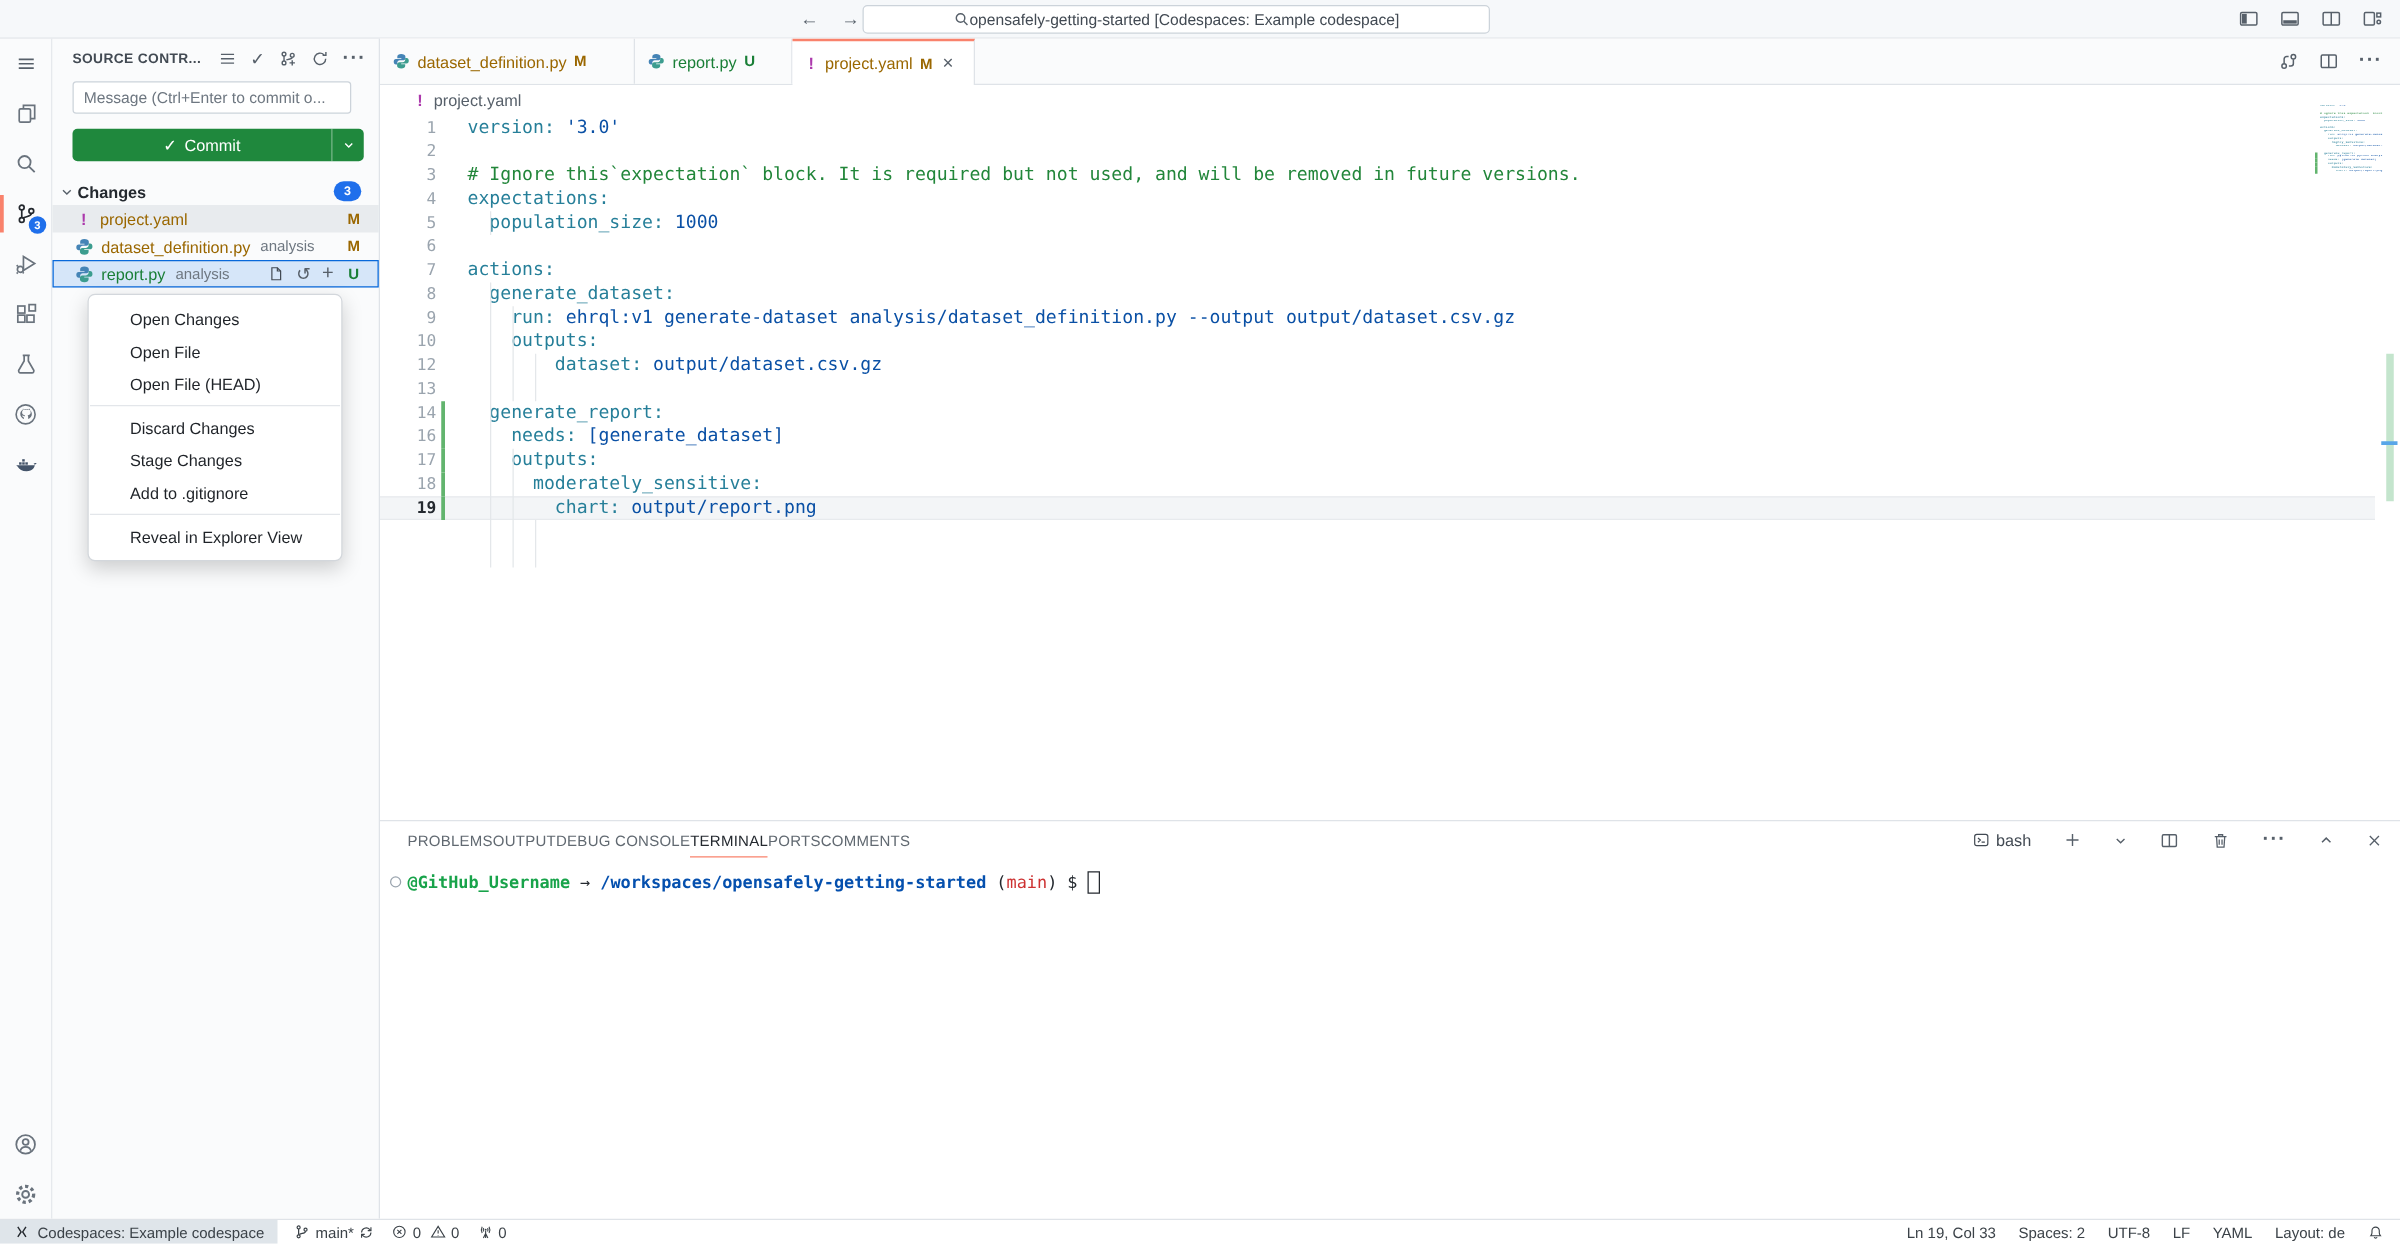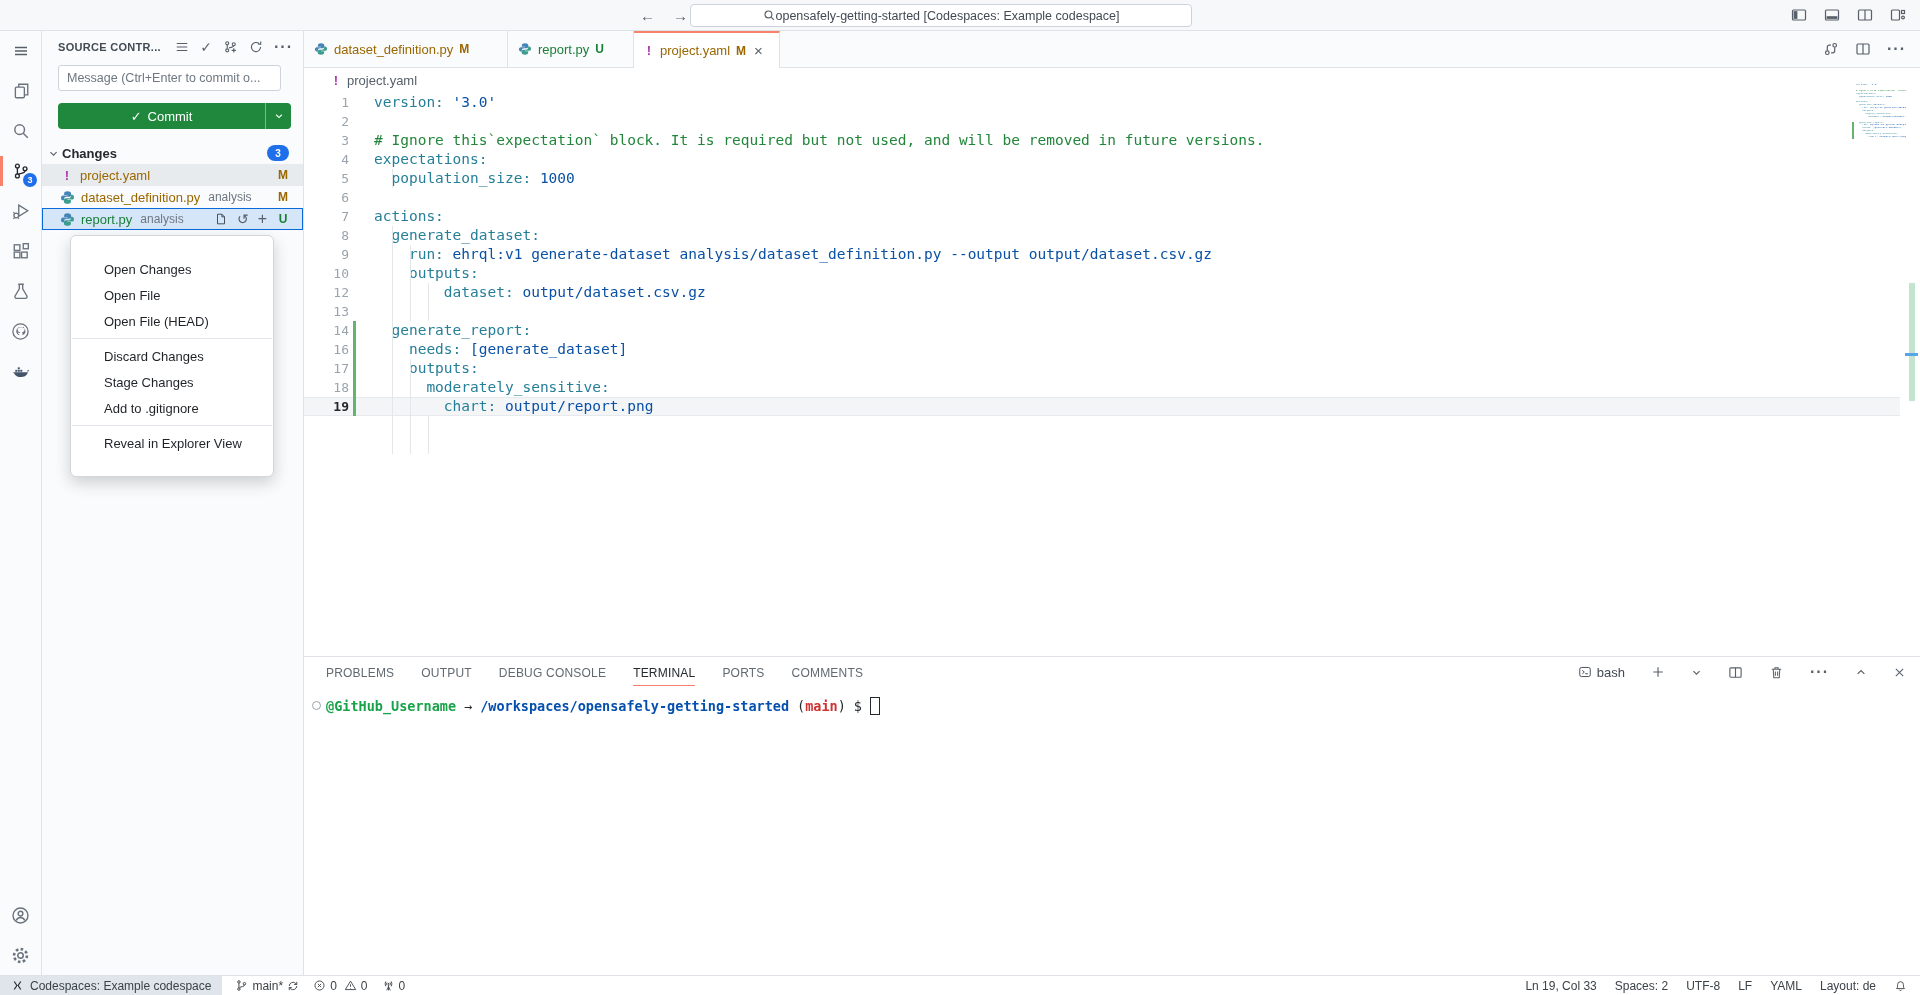--- a/index.html
+++ b/index.html
@@ -41,21 +41,21 @@
   .frow.sel-inactive{background:#e8ebee;}
   .frow.sel-focus{background:var(--selection-row);outline:1px solid var(--focus-border);outline-offset:-1px;}
   .frow .ract{display:flex;align-items:center;gap:9px;margin-right:4px;color:#424a53;}
   .name-mod{color:var(--modified);}
   .name-untracked{color:var(--untracked);}
   .badge-mod{color:var(--modified);}
   .badge-untracked{color:var(--untracked);}
   .yaml-glyph{color:var(--yaml-icon);font-weight:700;font-size:13px;width:14px;text-align:center;}
 
   
-  .ctxmenu{position:absolute;left:70px;top:235px;width:202px;background:#fff;border:1px solid #d3d7dc;border-radius:6px;box-shadow:0 6px 16px rgba(0,0,0,.18);padding:20px 0;z-index:50;}
+  .ctxmenu{position:absolute;left:70px;top:235px;width:202px;background:#fff;border:1px solid #d3d7dc;border-radius:6px;box-shadow:0 6px 16px rgba(0,0,0,.18);padding:6px 0;z-index:50;}
   .ctxmenu .mi{height:26px;display:flex;align-items:center;padding-left:33px;font-size:13px;color:#1f2328;cursor:pointer;}
   .ctxmenu .sep{height:1px;background:#e3e6ea;margin:4px 1px;}
 
   
   .editor{position:absolute;left:304px;top:31px;right:0;height:624px;background:#fff;}
   .tabbar{position:absolute;left:0;top:0;right:0;height:36px;background:#fafbfc;border-bottom:1px solid #dfe3e8;display:flex;}
   .tab{box-sizing:border-box;height:36px;display:flex;align-items:center;padding:0 10px;gap:6px;font-size:13px;border-right:1px solid #dfe3e8;background:#fafbfc;cursor:pointer;}
   .tab.active{background:#fff;border-top:2px solid var(--accent);height:37px;margin-bottom:-1px;}
   .tab .tbadge{font-size:12px;font-weight:600;}
   .tab .tclose{font-size:15px;color:#57606a;margin-left:2px;line-height:1;}
@@ -75,30 +75,30 @@
   .tk-p{color:#24292f;}
   .guide{position:absolute;width:1px;background:#e4e7ea;}
   .minimap{position:absolute;right:14px;top:53px;width:54px;height:70px;overflow:hidden;}
   .mm-line{height:2.9px;line-height:2.9px;font-family:"DejaVu Sans Mono",monospace;font-size:2.6px;white-space:pre;border-left:2px solid transparent;padding-left:2px;overflow:hidden;}
   .mm-line.mm-chg{border-left-color:#62b46e;}
   .ovr-chg{position:absolute;right:5px;top:252px;width:6px;height:118px;background:#c4e5cd;}
   .ovr-cur{position:absolute;right:2px;top:322px;width:13px;height:3px;background:#58a6e8;}
 
   
   .panel{position:absolute;left:304px;right:0;top:656px;height:319px;background:#fff;border-top:1px solid #dfe3e8;}
-  .panel-tabs{position:absolute;left:0;top:0;right:0;height:30px;display:flex;align-items:center;padding-left:22px;gap:27px;}
+  .panel-tabs{position:absolute;left:0;top:0;right:0;height:30px;display:flex;align-items:center;padding-left:22px;}
   .ptab{font-size:12px;color:#616971;letter-spacing:.2px;padding:7px 0 5px;border-bottom:1.5px solid transparent;cursor:pointer;}
   .ptab.active{color:#24292f;border-bottom-color:var(--accent);}
   .panel-actions{position:absolute;right:14px;top:0;height:30px;display:flex;align-items:center;gap:26px;}
   .shell-lbl{display:flex;align-items:center;gap:5px;font-size:13px;color:#424a53;}
   .term{position:absolute;left:22px;top:40px;font-family:"DejaVu Sans Mono",monospace;font-size:13.5px;display:flex;align-items:center;}
   .term .deco{position:absolute;left:-14px;top:4px;width:7px;height:7px;border:1px solid #9aa4ae;border-radius:50%;}
   .t-user{color:var(--terminal-user);font-weight:700;}
   .t-path{color:var(--terminal-path);font-weight:700;}
-  .t-branch{color:var(--terminal-branch);font-weight:700;}
+  .t-branch{color:var(--terminal-branch);font-weight:400;}
   .t-cursor{display:inline-block;width:8px;height:16px;border:1.4px solid #24292f;margin-left:8px;vertical-align:-3px;}
 
   
   .statusbar{position:absolute;left:0;right:0;bottom:0;height:19px;border-top:1px solid #dfe3e8;background:#fff;display:flex;align-items:center;font-size:12px;color:#3b4248;}
   .st-item{display:flex;align-items:center;gap:4px;padding:0 7px;height:100%;cursor:pointer;}
   .st-remote{background:#dfe5ea;padding:0 11px;gap:6px;}
   .st-right{margin-left:auto;display:flex;align-items:center;gap:4px;padding-right:6px;}
   .st-right .st-item{padding:0 7px;}
 </style>
 </head>

